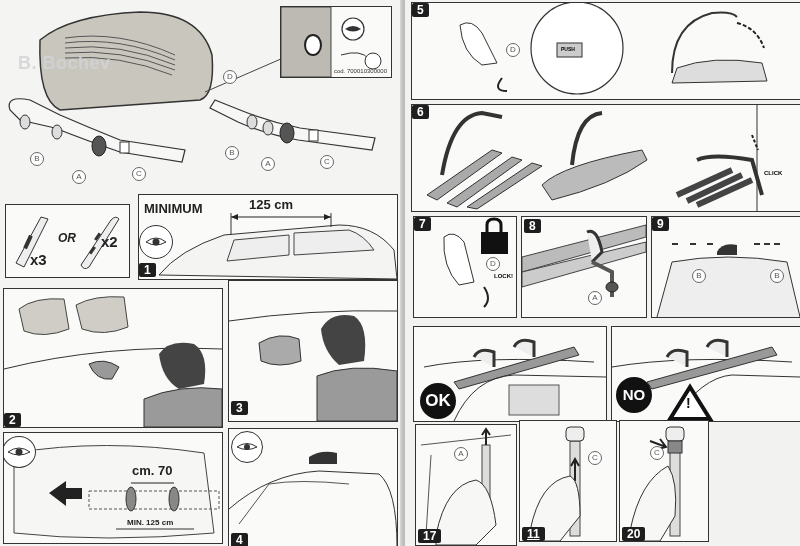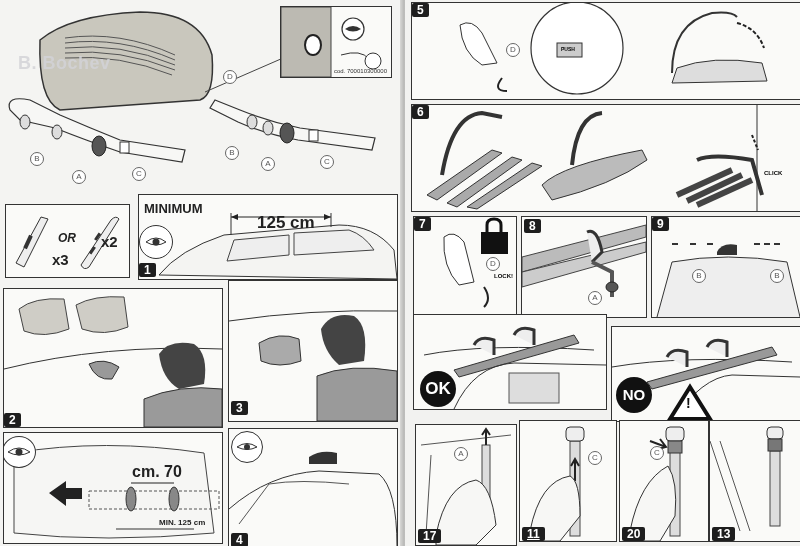--- a/index.html
+++ b/index.html
@@ -67,37 +67,37 @@
 
   <div class="panel" style="left:5px;top:204px;width:123px;height:72px;">
     <svg width="123" height="72">
       <path d="M10,58 L35,12 L42,14 L18,62Z" fill="#eee" stroke="#333"></path>
       <rect x="20" y="30" width="4" height="14" fill="#333" transform="rotate(25 22 37)"></rect>
       <path d="M75,60 L105,15 Q110,10 113,14 L83,62 Q78,66 75,60Z" fill="#eee" stroke="#333"></path>
       <rect x="88" y="30" width="8" height="3" fill="#333" transform="rotate(-55 92 32)"></rect>
       <rect x="82" y="44" width="8" height="3" fill="#333" transform="rotate(-55 86 45)"></rect>
     </svg>
     <div class="bold" style="left:52px;top:26px;font-size:12px;font-style:italic;">OR</div>
-    <div class="bold" style="left:24px;top:46px;font-size:15px;margin-left:22px;">x3</div>
+    <div class="bold" style="left:24px;top:46px;font-size:15px;">x3</div>
     <div class="bold" style="left:95px;top:28px;font-size:15px;">x2</div>
   </div>
 
   <div class="panel" style="left:138px;top:194px;width:258px;height:84px;">
     <svg width="258" height="84">
       <path d="M20,80 Q40,55 85,40 L200,30 Q235,30 255,55 L258,84 Z" fill="#f4f4f2" stroke="#333"></path>
       <path d="M95,45 L150,40 L150,60 L88,66Z" fill="#eee" stroke="#444"></path>
       <path d="M155,38 L210,35 Q225,40 235,55 L155,60Z" fill="#eee" stroke="#444"></path>
       <line x1="92" y1="22" x2="192" y2="22" stroke="#222" stroke-width="1.2"></line>
       <path d="M92,22 L99,19 L99,25Z" fill="#222"></path>
         <path d="M192,22 L185,19 L185,25Z" fill="#222"></path>
       <line x1="92" y1="18" x2="92" y2="40" stroke="#333"></line>
         <line x1="192" y1="18" x2="192" y2="32" stroke="#333"></line>
     </svg>
     <div class="bold" style="left:5px;top:6px;font-size:13px;">MINIMUM</div>
-    <div class="bold" style="left:118px;top:2px;font-size:17px;margin-top:16px;">125 cm</div>
+    <div class="bold" style="left:110px;top:2px;font-size:13px;">125 cm</div>
     <div class="eye" style="left:0px;top:30px;width:32px;height:32px;">
       <svg viewBox="0 0 32 32">
           <path d="M6,16 Q16,8 26,16 Q16,22 6,16Z" fill="#fff" stroke="#333"></path>
           <circle cx="16" cy="16" r="3.5" fill="#333"></circle>
         </svg>
     </div>
     <div class="stepnum" style="left:0;bottom:2px;">1</div>
   </div>
 
   <div class="panel" style="left:3px;top:288px;width:218px;height:138px;">
@@ -125,22 +125,22 @@
   <div class="panel" style="left:3px;top:432px;width:218px;height:110px;">
     <svg width="218" height="110">
       <path d="M10,20 Q100,5 200,20 L210,100 Q100,110 10,100Z" fill="#f6f6f4" stroke="#444"></path>
       <path d="M45,60 L62,48 L62,55 L78,55 L78,66 L62,66 L62,73Z" fill="#222"></path>
       <rect x="85" y="58" width="130" height="18" fill="none" stroke="#555" stroke-dasharray="3,2"></rect>
       <ellipse cx="127" cy="66" rx="5" ry="12" fill="#888" stroke="#333"></ellipse>
       <ellipse cx="170" cy="66" rx="5" ry="12" fill="#888" stroke="#333"></ellipse>
       <line x1="127" y1="50" x2="170" y2="50" stroke="#222"></line>
       <line x1="112" y1="96" x2="190" y2="96" stroke="#333"></line>
     </svg>
-    <div class="bold" style="left:128px;top:30px;font-size:16px;">cm. 70</div>
-    <div class="bold" style="left:123px;top:85px;font-size:8px;margin-left:32px;">MIN. 125 cm</div>
+    <div class="bold" style="left:128px;top:30px;font-size:13px;">cm. 70</div>
+    <div class="bold" style="left:123px;top:85px;font-size:8px;">MIN. 125 cm</div>
     <div class="eye" style="left:-2px;top:3px;width:32px;height:30px;">
       <svg viewBox="0 0 32 30">
           <path d="M5,15 Q16,7 27,15 Q16,21 5,15Z" fill="#fff" stroke="#333"></path>
           <circle cx="16" cy="15" r="3.5" fill="#333"></circle>
         </svg>
     </div>
   </div>
 
   <div class="panel" style="left:228px;top:428px;width:168px;height:118px;">
     <svg width="168" height="118">
@@ -231,21 +231,21 @@
           <rect x="102" y="26" width="6" height="2"></rect>
           <rect x="112" y="26" width="6" height="2"></rect>
           <rect x="122" y="26" width="6" height="2"></rect>
         </g>
     </svg>
     <div class="lbl" style="left:40px;top:52px;">B</div>
     <div class="lbl" style="left:118px;top:52px;">B</div>
     <div class="stepnum" style="left:0;top:0;">9</div>
   </div>
 
-  <div class="panel" style="left:8px;top:314px;width:192px;height:94px;">
+  <div class="panel" style="left:8px;top:326px;width:192px;height:94px;">
     <svg width="192" height="94">
       <path d="M10,40 Q70,28 180,35" stroke="#333" fill="none"></path>
       <path d="M40,55 L160,20 L165,28 L45,62Z" fill="#999" stroke="#333"></path>
       <path d="M60,30 Q65,20 80,25 L80,40" stroke="#333" stroke-width="3" fill="#eee"></path>
       <path d="M100,20 Q105,10 120,15 L120,30" stroke="#333" stroke-width="3" fill="#eee"></path>
       <path d="M40,94 Q60,50 100,48 L192,50" stroke="#333" fill="none"></path>
       <rect x="95" y="58" width="50" height="30" fill="#ddd" stroke="#555"></rect>
     </svg>
     <div style="position:absolute;left:6px;top:56px;width:36px;height:36px;border-radius:50%;background:#111;color:#fff;font-weight:bold;font-size:17px;line-height:36px;text-align:center;">OK</div>
   </div>
@@ -290,22 +290,13 @@
       <rect x="50" y="30" width="10" height="85" fill="#ddd" stroke="#444"></rect>
       <rect x="46" y="6" width="18" height="14" rx="4" fill="#eee" stroke="#333"></rect>
       <rect x="48" y="20" width="14" height="12" fill="#888" stroke="#333"></rect>
       <path d="M30,20 L46,26 M40,18 L46,26 L38,28" stroke="#222" stroke-width="2" fill="none"></path>
       <path d="M10,110 Q20,60 48,45 Q58,60 55,95 L40,120 L10,120Z" fill="#f7f7f5" stroke="#333"></path>
     </svg>
     <div class="lbl" style="left:30px;top:25px;">C</div>
     <div class="stepnum" style="left:2px;bottom:0;">20</div>
   </div>
 
-  <div class="panel" style="left:304px;top:420px;width:90px;height:120px;">
-    <svg width="90" height="120">
-      <path d="M0,20 L30,110 M10,20 L40,110" stroke="#555" fill="none"></path>
-      <rect x="60" y="30" width="10" height="75" fill="#ddd" stroke="#444"></rect>
-      <rect x="57" y="6" width="16" height="12" rx="4" fill="#eee" stroke="#333"></rect>
-      <rect x="58" y="18" width="14" height="12" fill="#777" stroke="#333"></rect>
-    </svg>
-    <div class="stepnum" style="left:2px;bottom:0;">13</div>
-  </div>
 </div>
 
 </body></html>

